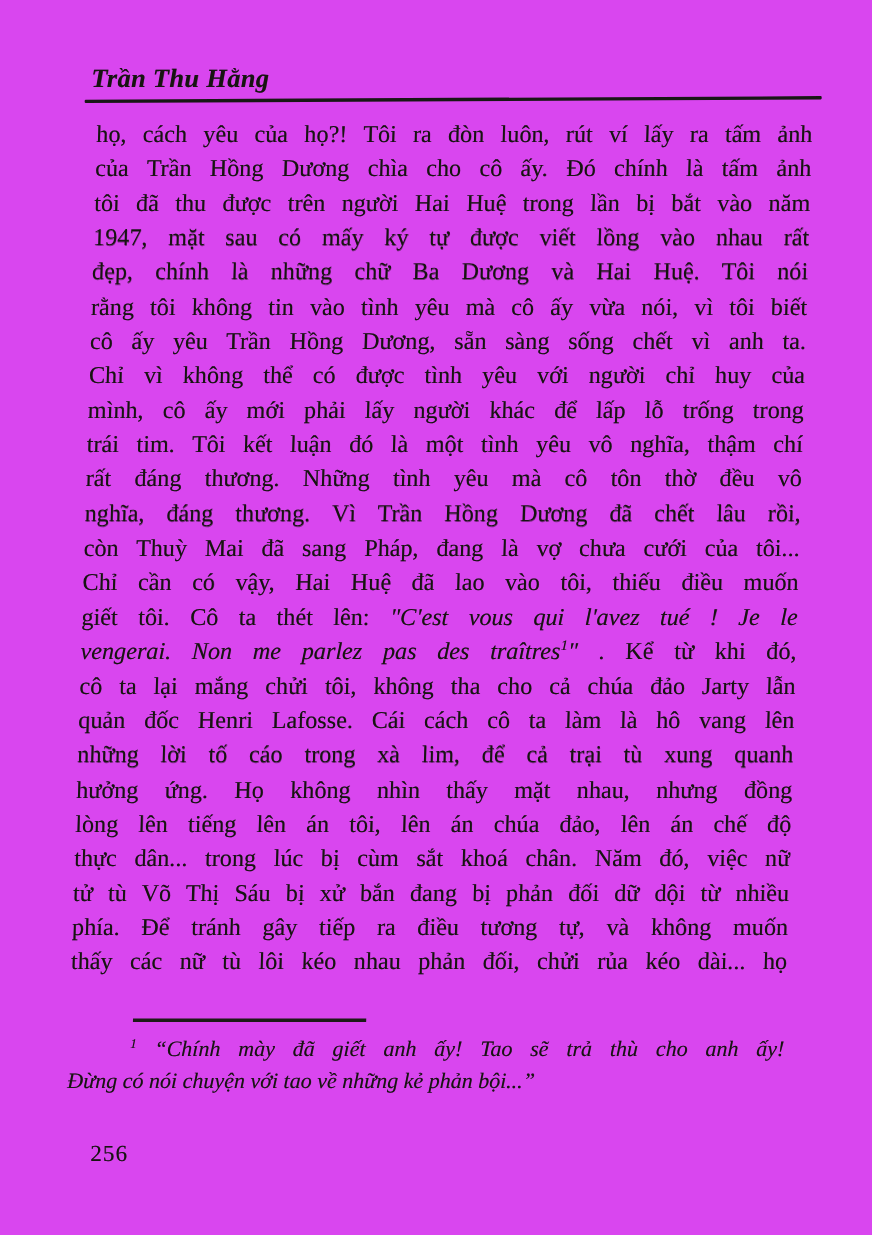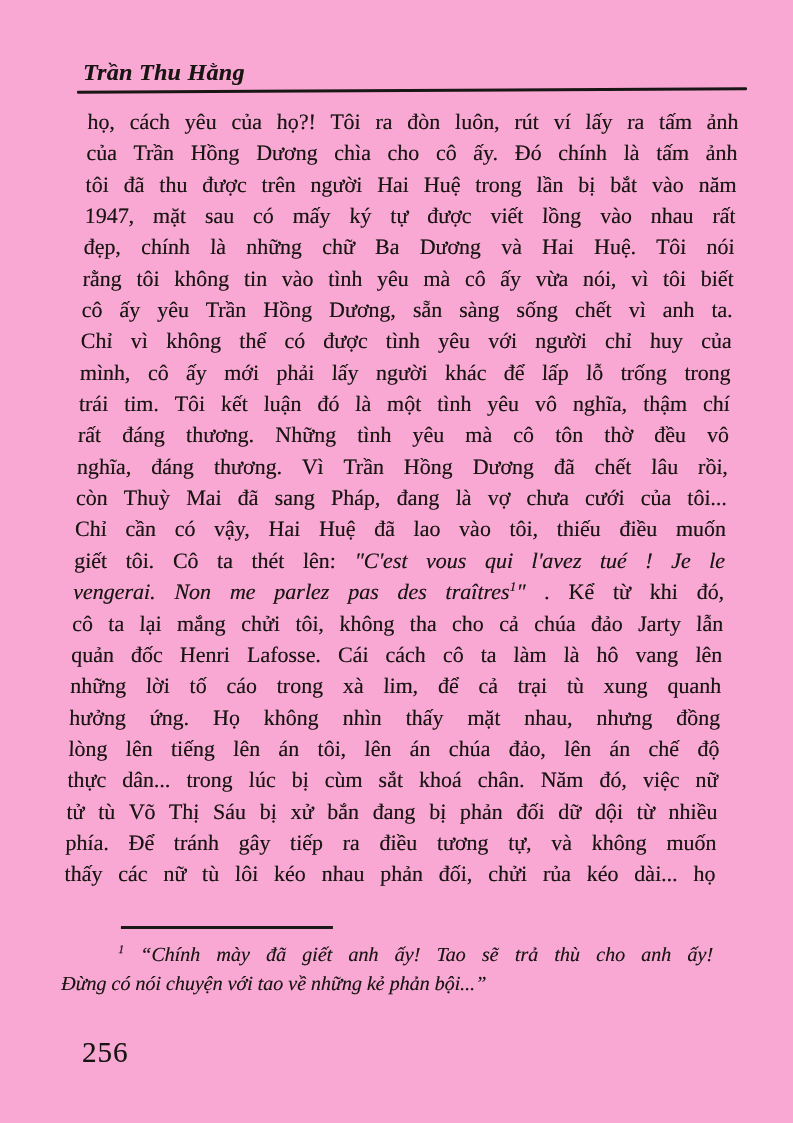--- a/index.html
+++ b/index.html
@@ -1,19 +1,19 @@
 <!DOCTYPE html>
 <html><head>
 <meta charset="utf-8">
 <style>
   html,body{margin:0;padding:0;background:#e8e8e6;}
   .page{
     position:relative;
     width:793px;height:1123px;
-    background:#f9a8d4;
+    background:#d946ef;
     overflow:hidden;
     font-family:"Liberation Serif","DejaVu Serif",serif;
     color:#171411;
   }
   .author{
     position:absolute;left:83px;top:59px;
     font-size:24px;font-weight:bold;font-style:italic;
     letter-spacing:.3px;
     text-shadow:.3px .3px 0 rgba(20,18,16,.55);
   }
@@ -49,21 +49,21 @@
     font-size:20px;line-height:29.5px;
     font-style:italic;
     text-shadow:.2px .2px 0 rgba(22,20,17,.45);
   }
   .fn-first{
     text-align:justify;text-align-last:justify;
     text-indent:56px;
   }
   .page-number{
     position:absolute;left:82px;top:1036px;
-    font-size:29px;letter-spacing:1px;
+    font-size:21px;letter-spacing:1px;
     text-shadow:.25px .25px 0 rgba(22,20,17,.5);
   }
 </style>
 </head>
 <body>
 
 <div class="page">
 
   <div class="author">Trần Thu Hằng</div>
 

